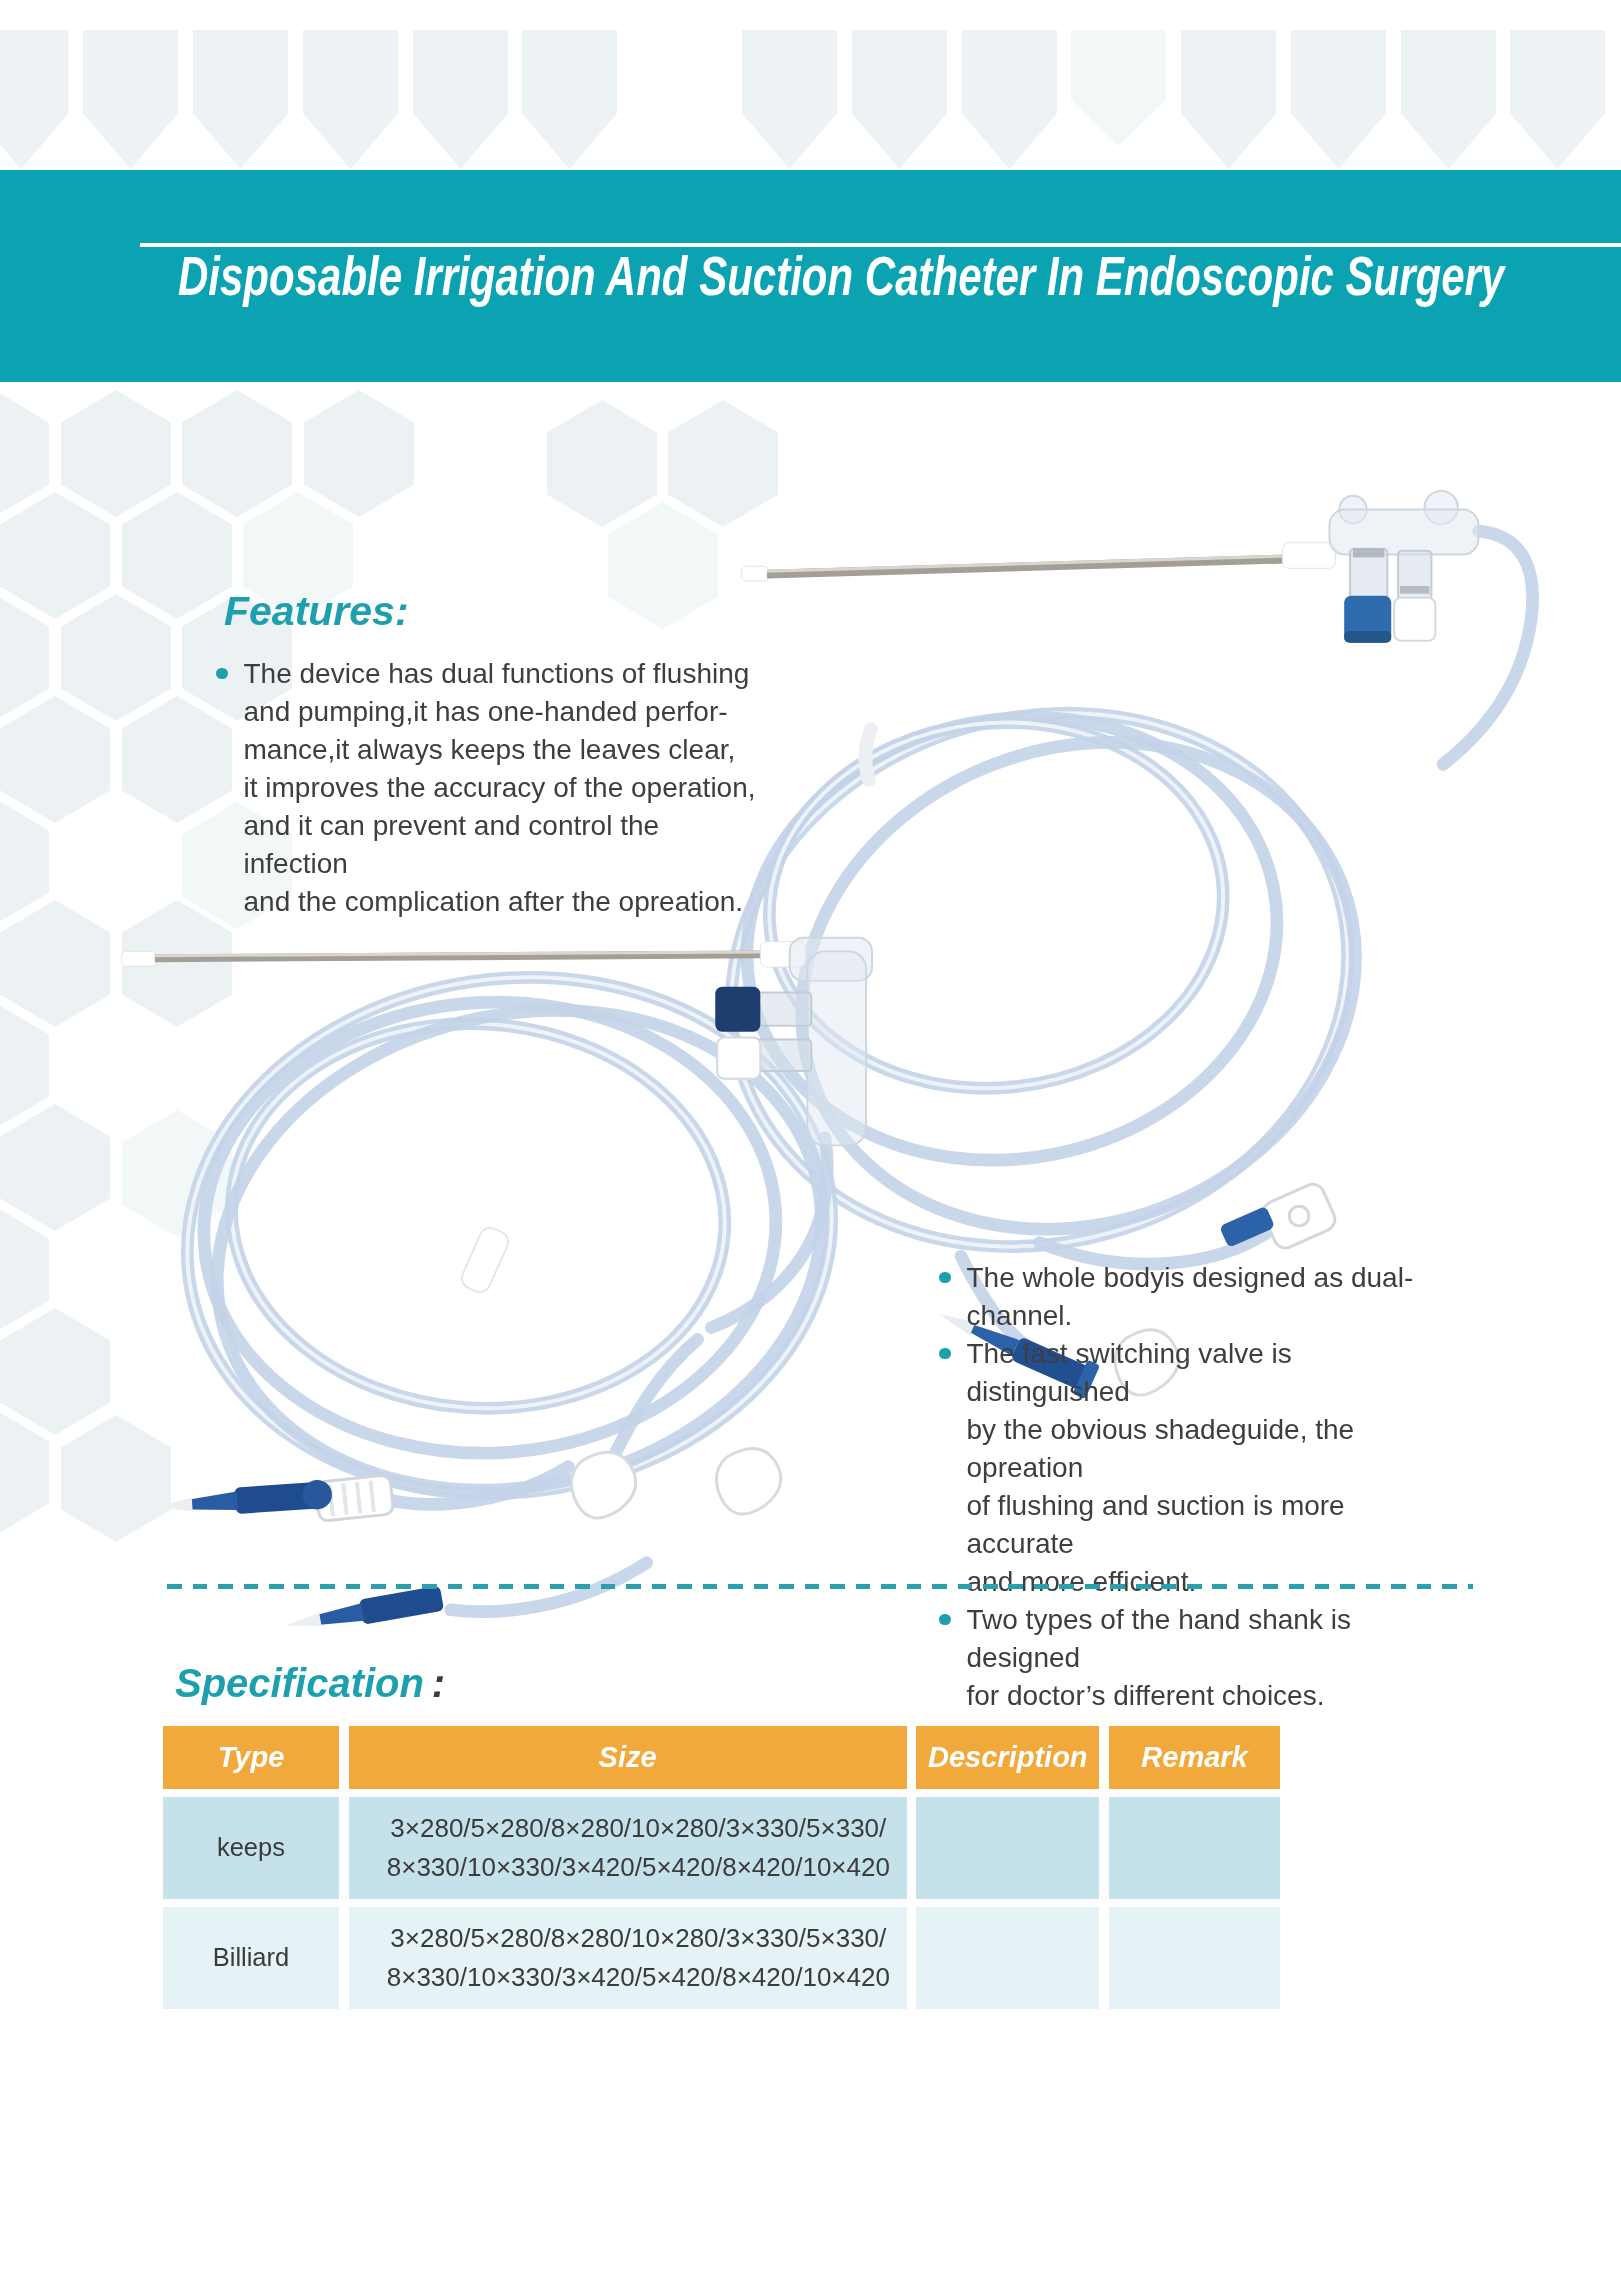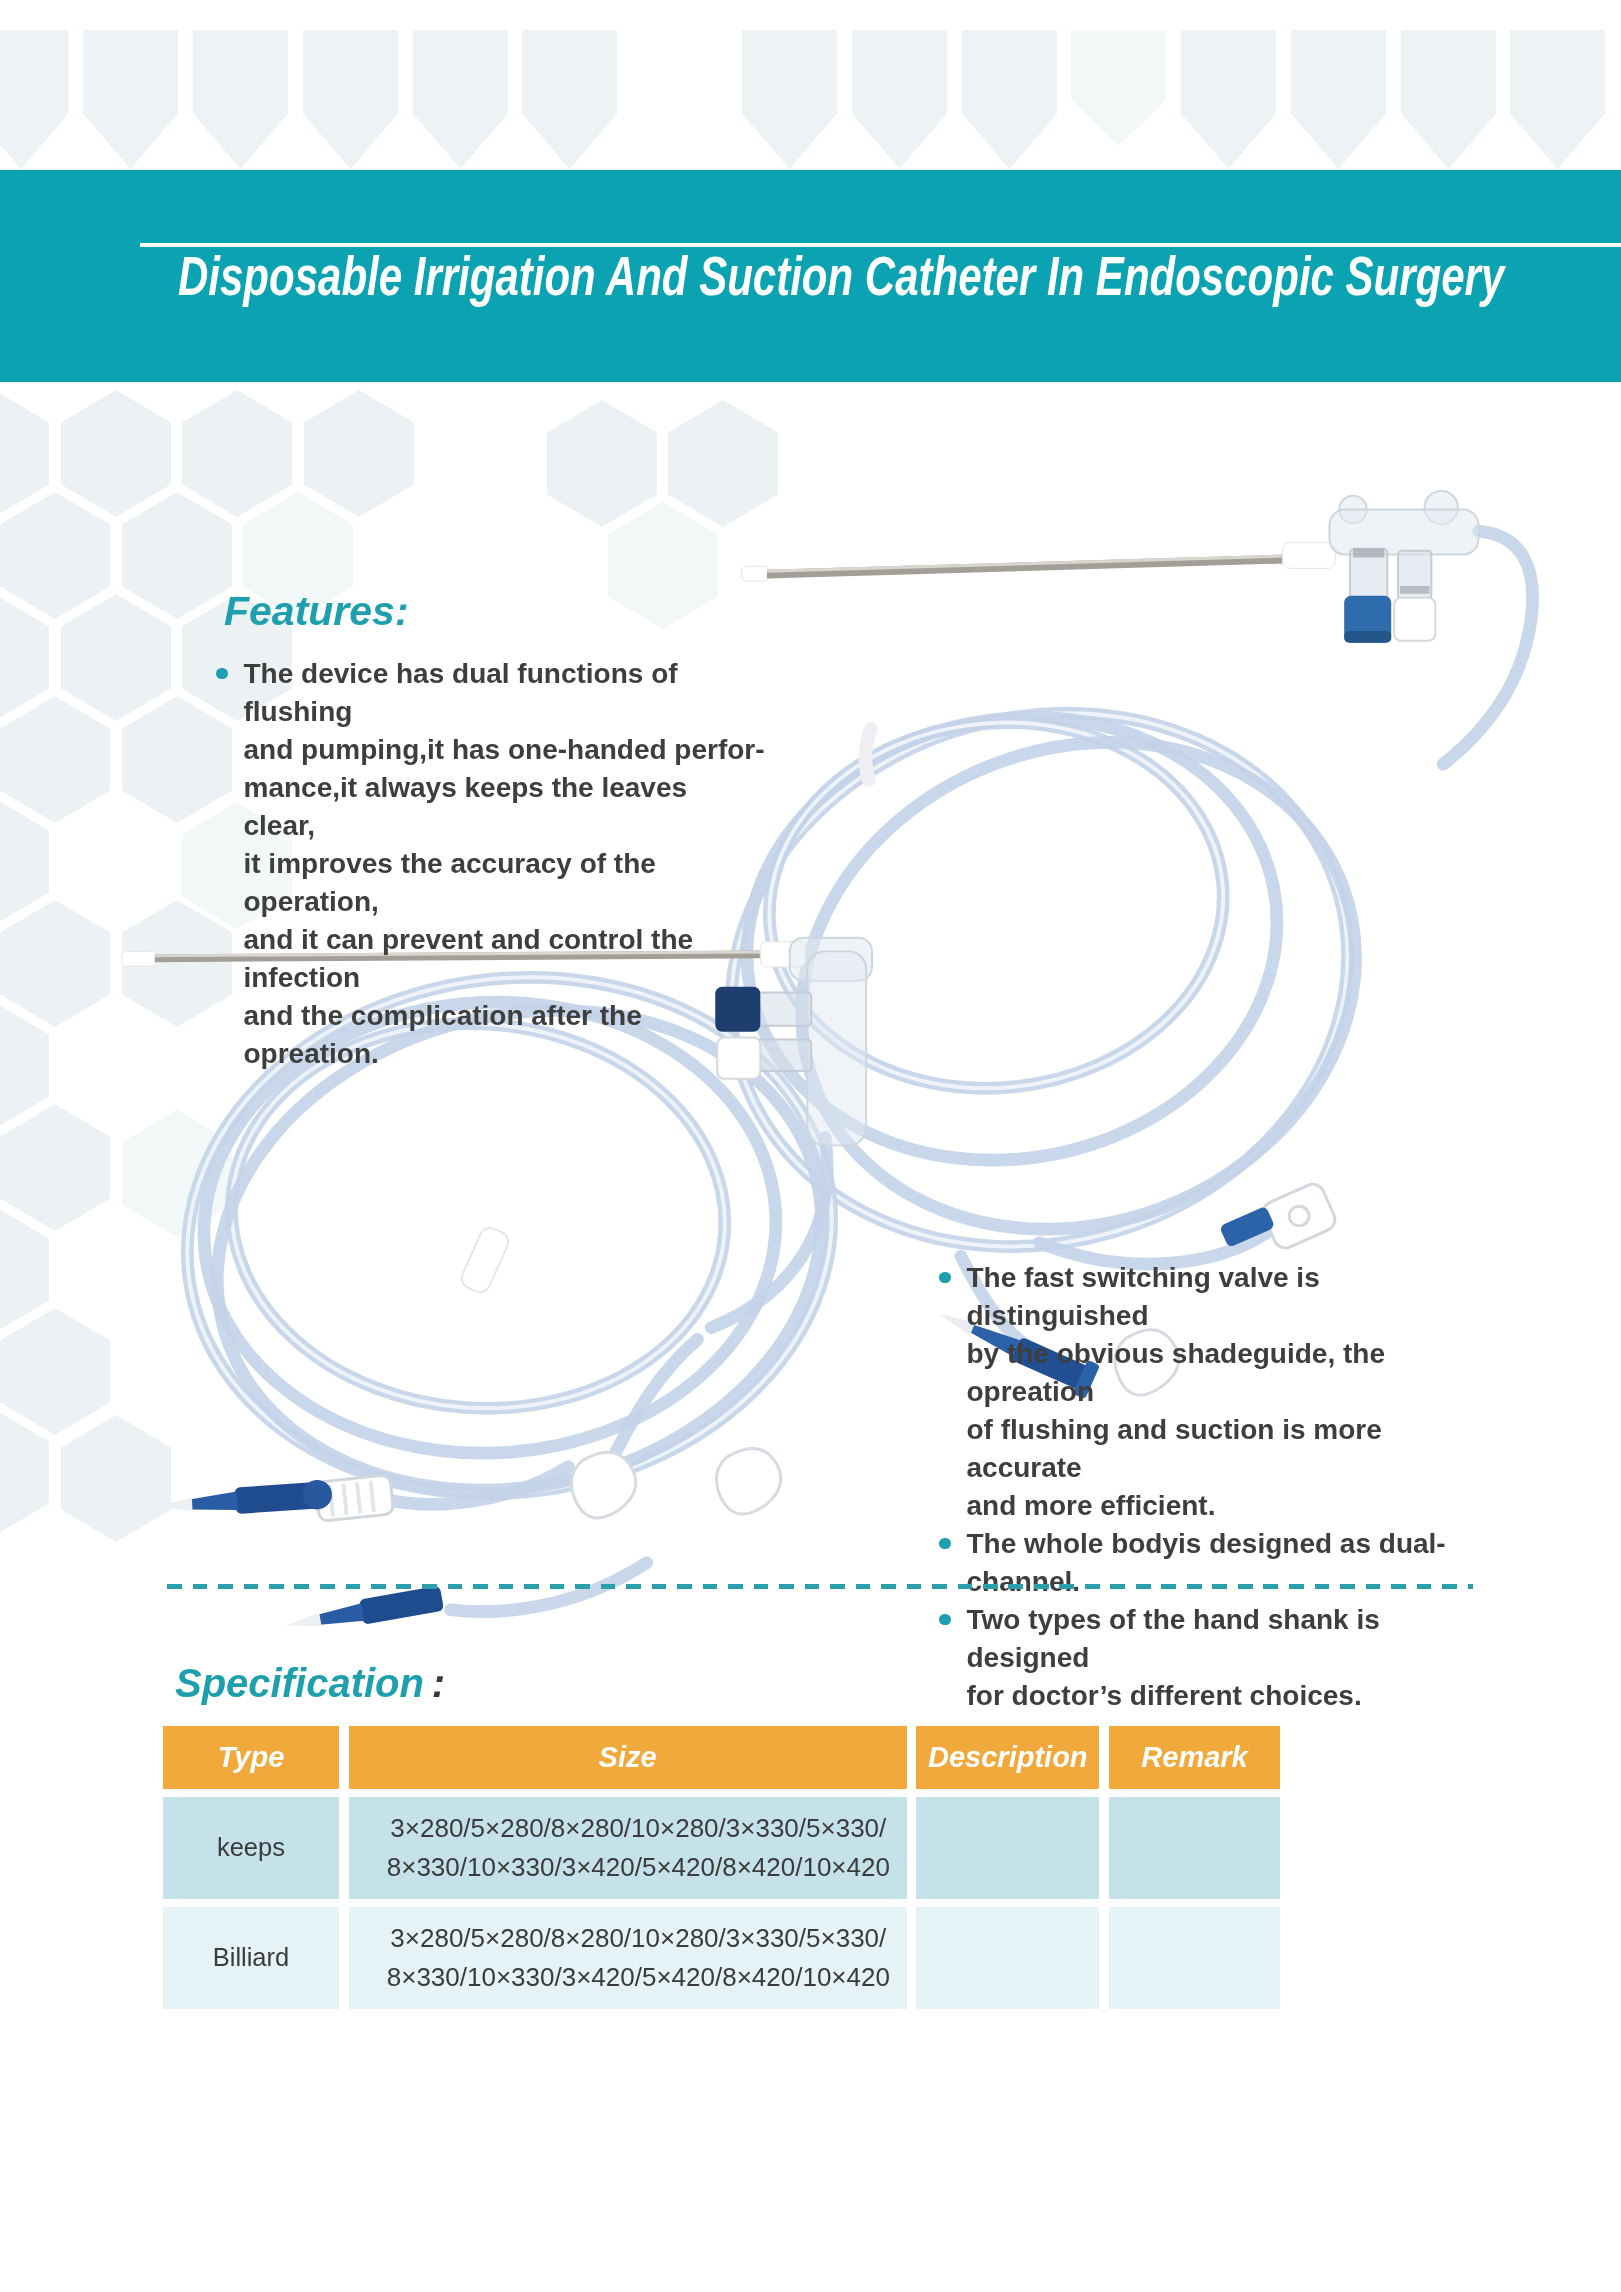--- a/index.html
+++ b/index.html
@@ -26,21 +26,21 @@
   .tubeHi{fill:none;stroke:#F2F6FB;stroke-width:4;stroke-linecap:round;opacity:.9;}
 
   
   .txt{position:absolute;z-index:2;}
   .teal-head{margin:8px;color:#1E9FAD;font-style:italic;font-weight:bold;}
   .feat-head{font-size:41px;}
   .spec-head{font-size:40px;}
   .spec-colon{color:#3A3A3A;margin-left:7.8px;}
   .bullet-item{display:flex;}
   .dot{width:11.8px;height:11.8px;border-radius:50%;background:#1E9FAD;flex:none;}
-  .blines{white-space:pre-line;font-size:28px;line-height:38px;color:#3E3E3E;font-weight:bold;}
+  .blines{white-space:pre-line;font-size:28px;line-height:38px;color:#3E3E3E;}
   ul.bullets{list-style:none;margin:0;padding:0;}
   ul.bullets li{display:flex;}
   ul.bullets .dot{margin-top:12.7px;margin-right:15.7px;}
 
   .divider{position:absolute;left:167px;top:1584px;width:1306px;height:4.9px;z-index:2;
       background:repeating-linear-gradient(90deg,#2AA0AC 0 14.7px,transparent 14.7px 25.5px);}
 
   
   .spec-table{position:absolute;left:163px;top:1726px;width:1117px;z-index:2;}
   .trow{display:flex;gap:9.8px;text-align:center;}
@@ -223,28 +223,28 @@
 and pumping,it has one-handed perfor-
 mance,it always keeps the leaves clear,
 it improves the accuracy of the operation,
 and it can prevent and control the infection
 and the complication after the opreation.</div>
   </div>
 
   <ul class="txt bullets" style="left:939px;top:1259px;width:510px">
     <li>
       <span class="dot"></span>
+      <div class="blines">The whole bodyis designed as dual-channel.</div>
+    </li>
+    <li>
+      <span class="dot"></span>
       <div class="blines">The fast switching valve is distinguished
 by the obvious shadeguide, the opreation
 of flushing and suction is more accurate
 and more efficient.</div>
-    </li>
-    <li>
-      <span class="dot"></span>
-      <div class="blines">The whole bodyis designed as dual-channel.</div>
     </li>
     <li>
       <span class="dot"></span>
       <div class="blines">Two types of the hand shank is designed
 for doctor’s different choices.</div>
     </li>
   </ul>
 
   <div class="divider"></div>
 

